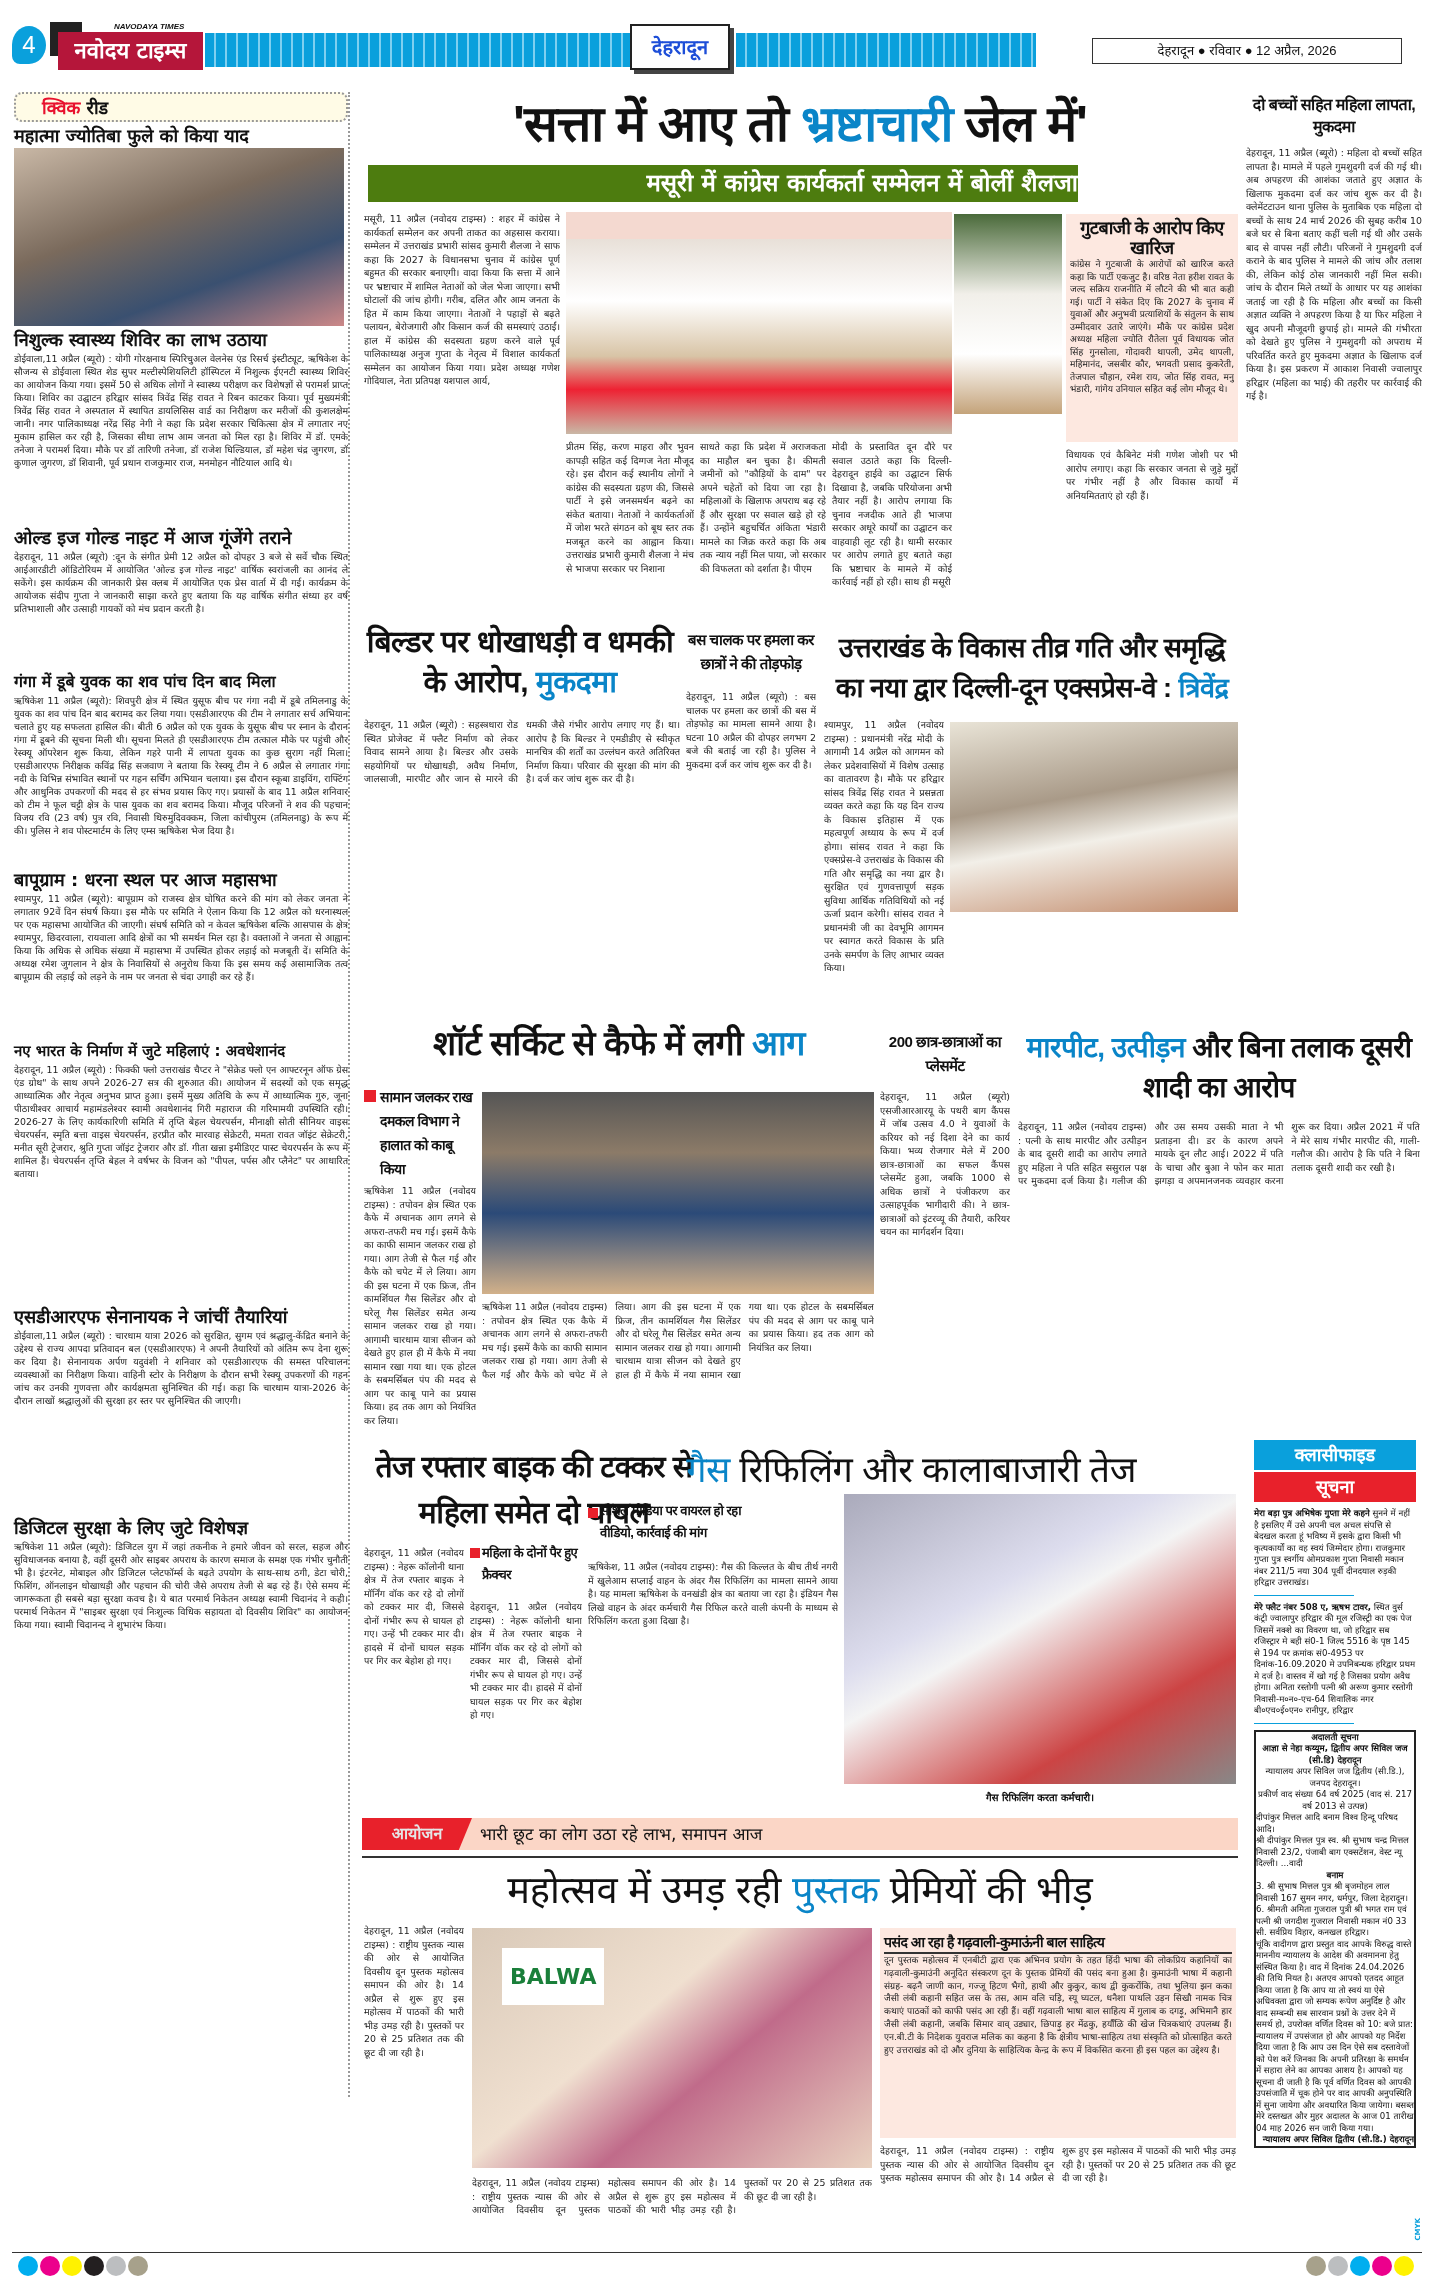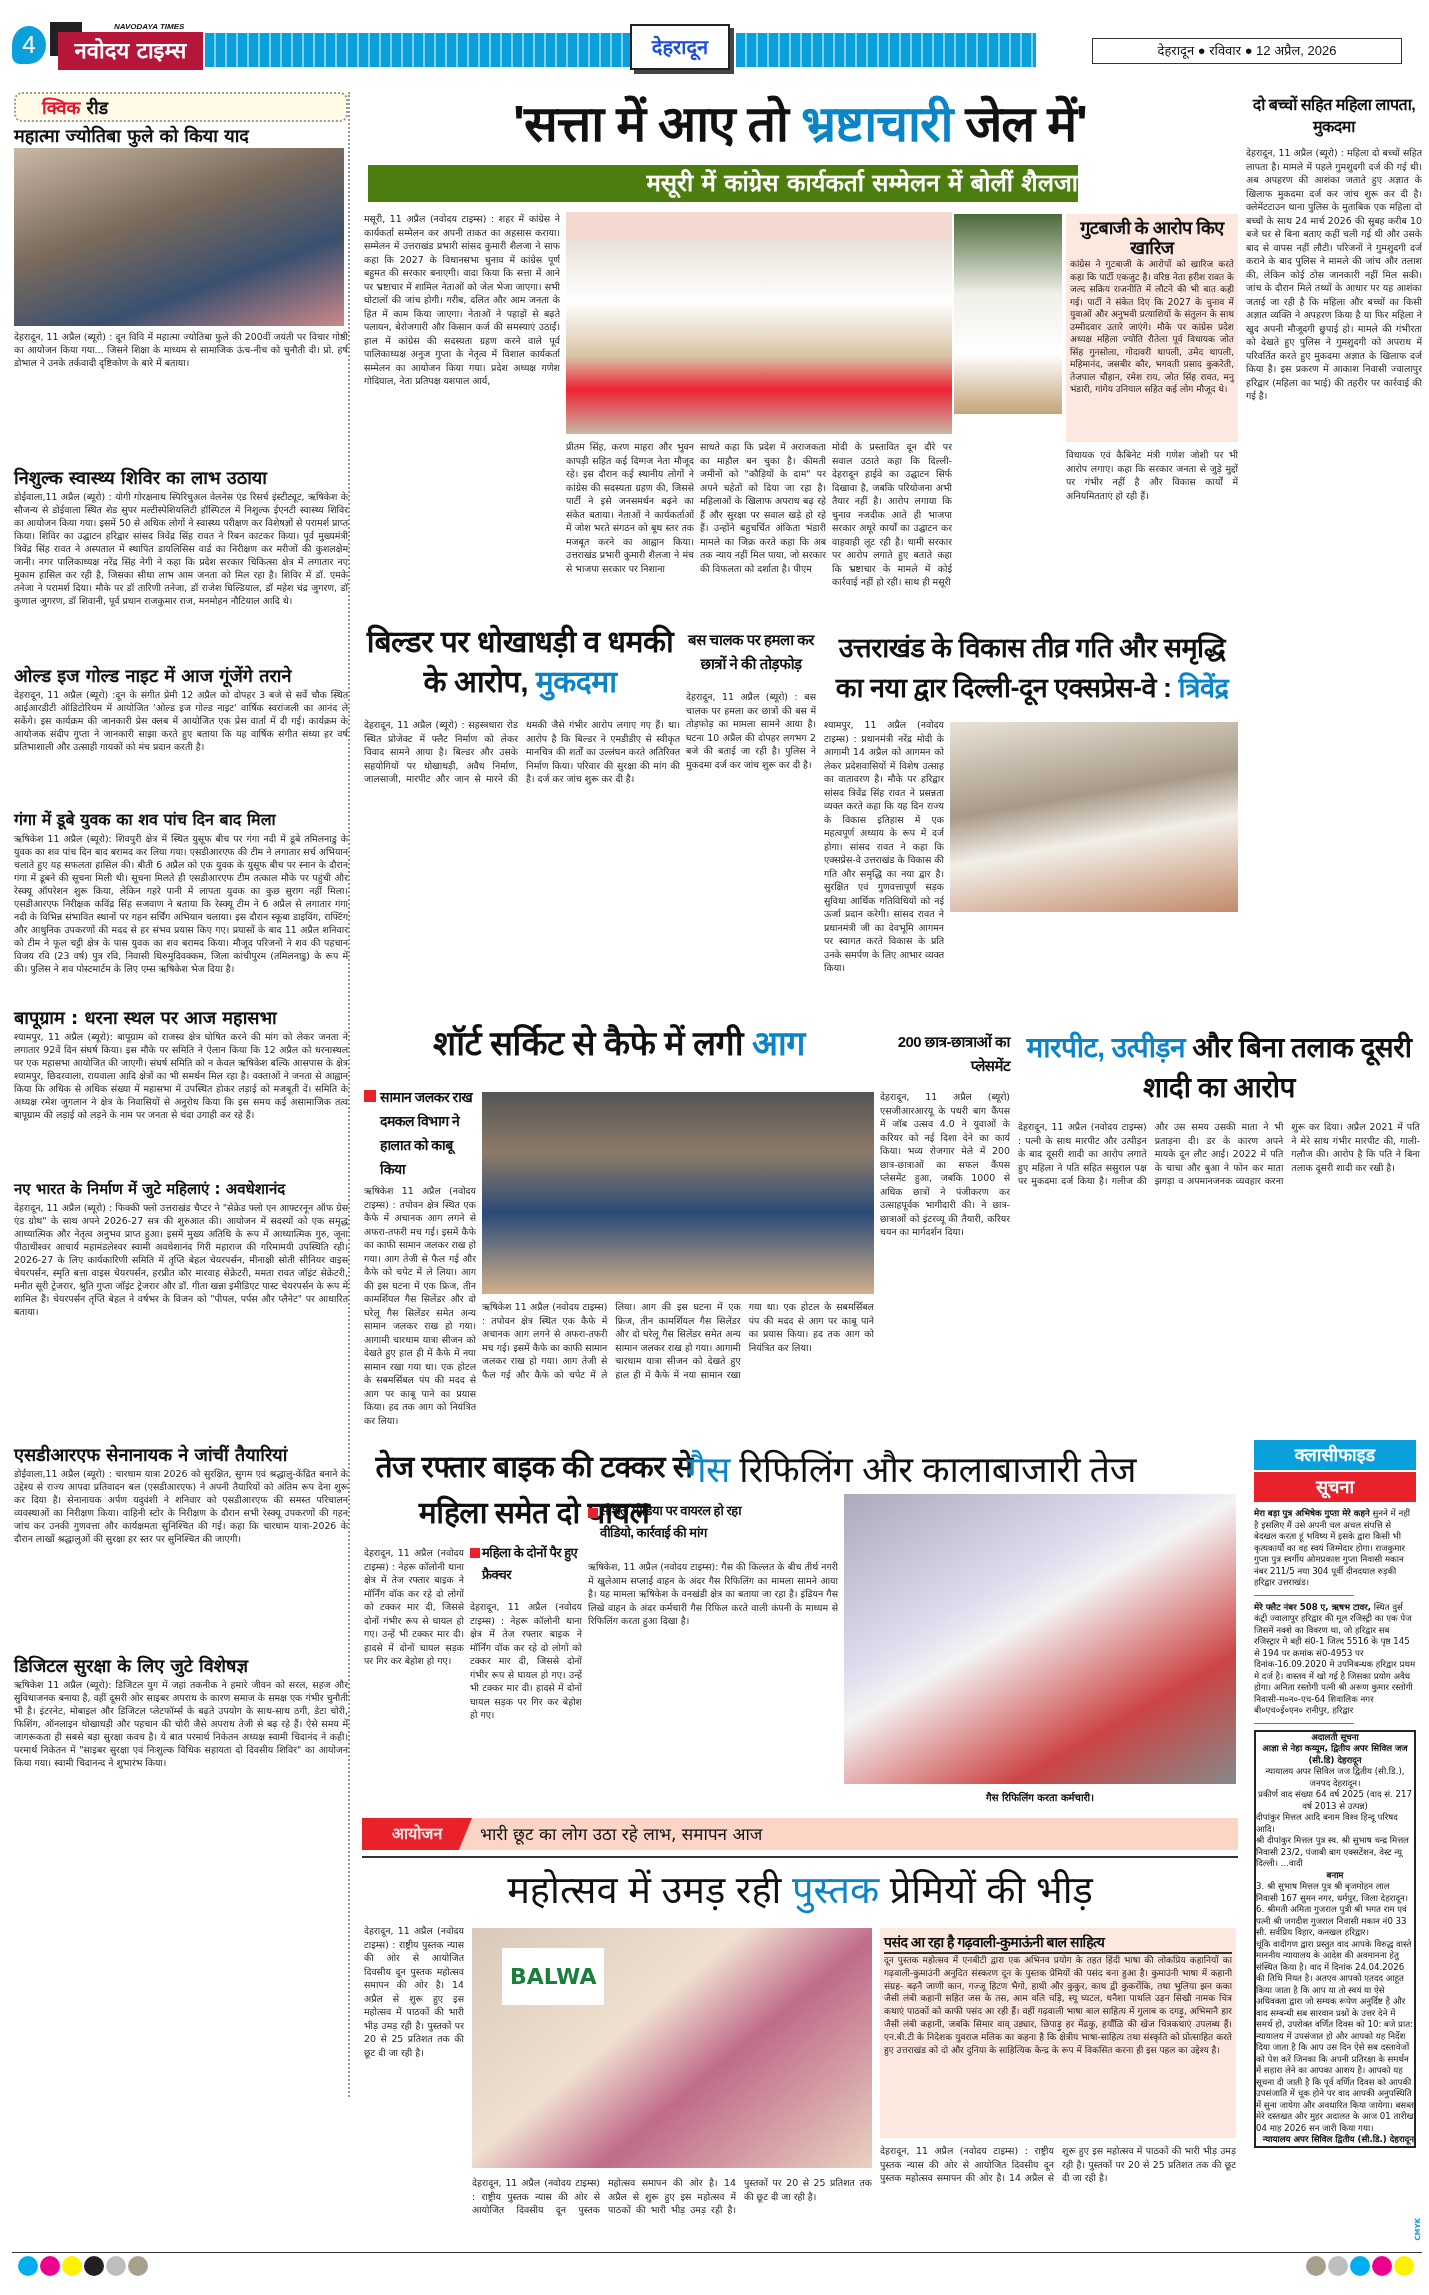--- a/index.html
+++ b/index.html
@@ -48,21 +48,20 @@
   <div class="abs datebox">देहरादून ● रविवार ● 12 अप्रैल, 2026</div>
 </div>
 
 <div class="abs col-left">
   <div class="qr-head">
     <span class="red">क्विक</span>
     <span>रीड</span>
   </div>
   <div class="h-left" style="font-size:18px">महात्मा ज्योतिबा फुले को किया याद</div>
   <div class="photo" style="height:178px;width:330px"></div>
-  <div class="body-sm" style="height:134px;overflow:hidden;margin-top:4px">देहरादून, 11 अप्रैल (ब्यूरो) : दून विवि में महात्मा ज्योतिबा फुले की 200वीं जयंती पर विचार गोष्ठी का आयोजन किया गया... जिसने शिक्षा के माध्यम से सामाजिक ऊंच-नीच को चुनौती दी। प्रो. हर्ष डोभाल ने उनके तर्कवादी दृष्टिकोण के बारे में बताया।</div>
   <div class="h-left" style="font-size:18px">निशुल्क स्वास्थ्य शिविर का लाभ उठाया</div>
   <div class="body-sm" style="height:172px;overflow:hidden">डोईवाला,11 अप्रैल (ब्यूरो) : योगी गोरक्षनाथ स्पिरिचुअल वेलनेस एंड रिसर्च इंस्टीट्यूट, ऋषिकेश के सौजन्य से डोईवाला स्थित शेड सुपर मल्टीस्पेशियलिटी हॉस्पिटल में निशुल्क ईएनटी स्वास्थ्य शिविर का आयोजन किया गया। इसमें 50 से अधिक लोगों ने स्वास्थ्य परीक्षण कर विशेषज्ञों से परामर्श प्राप्त किया। शिविर का उद्घाटन हरिद्वार सांसद त्रिवेंद्र सिंह रावत ने रिबन काटकर किया। पूर्व मुख्यमंत्री त्रिवेंद्र सिंह रावत ने अस्पताल में स्थापित डायलिसिस वार्ड का निरीक्षण कर मरीजों की कुशलक्षेम जानी। नगर पालिकाध्यक्ष नरेंद्र सिंह नेगी ने कहा कि प्रदेश सरकार चिकित्सा क्षेत्र में लगातार नए मुकाम हासिल कर रही है, जिसका सीधा लाभ आम जनता को मिल रहा है। शिविर में डॉ. एमके तनेजा ने परामर्श दिया। मौके पर डॉ तारिणी तनेजा, डॉ राजेश घिल्डियाल, डॉ महेश चंद्र जुगरण, डॉ कुणाल जुगरण, डॉ शिवानी, पूर्व प्रधान राजकुमार राज, मनमोहन नौटियाल आदि थे।</div>
   <div class="h-left" style="font-size:18px">ओल्ड इज गोल्ड नाइट में आज गूंजेंगे तराने</div>
   <div class="body-sm" style="height:118px;overflow:hidden">देहरादून, 11 अप्रैल (ब्यूरो) :दून के संगीत प्रेमी 12 अप्रैल को दोपहर 3 बजे से सर्वे चौक स्थित आईआरडीटी ऑडिटोरियम में आयोजित 'ओल्ड इज गोल्ड नाइट' वार्षिक स्वरांजली का आनंद ले सकेंगे। इस कार्यक्रम की जानकारी प्रेस क्लब में आयोजित एक प्रेस वार्ता में दी गई। कार्यक्रम के आयोजक संदीप गुप्ता ने जानकारी साझा करते हुए बताया कि यह वार्षिक संगीत संध्या हर वर्ष प्रतिभाशाली और उत्साही गायकों को मंच प्रदान करती है।</div>
   <div class="h-left" style="font-size:16px">गंगा में डूबे युवक का शव पांच दिन बाद मिला</div>
   <div class="body-sm" style="height:172px;overflow:hidden">ऋषिकेश 11 अप्रैल (ब्यूरो): शिवपुरी क्षेत्र में स्थित युसूफ बीच पर गंगा नदी में डूबे तमिलनाडु के युवक का शव पांच दिन बाद बरामद कर लिया गया। एसडीआरएफ की टीम ने लगातार सर्च अभियान चलाते हुए यह सफलता हासिल की। बीती 6 अप्रैल को एक युवक के युसूफ बीच पर स्नान के दौरान गंगा में डूबने की सूचना मिली थी। सूचना मिलते ही एसडीआरएफ टीम तत्काल मौके पर पहुंची और रेस्क्यू ऑपरेशन शुरू किया, लेकिन गहरे पानी में लापता युवक का कुछ सुराग नहीं मिला। एसडीआरएफ निरीक्षक कविंद्र सिंह सजवाण ने बताया कि रेस्क्यू टीम ने 6 अप्रैल से लगातार गंगा नदी के विभिन्न संभावित स्थानों पर गहन सर्चिंग अभियान चलाया। इस दौरान स्कूबा डाइविंग, राफ्टिंग और आधुनिक उपकरणों की मदद से हर संभव प्रयास किए गए। प्रयासों के बाद 11 अप्रैल शनिवार को टीम ने फूल चट्टी क्षेत्र के पास युवक का शव बरामद किया। मौजूद परिजनों ने शव की पहचान विजय रवि (23 वर्ष) पुत्र रवि, निवासी थिरुमुदिवक्कम, जिला कांचीपुरम (तमिलनाडु) के रूप में की। पुलिस ने शव पोस्टमार्टम के लिए एम्स ऋषिकेश भेज दिया है।</div>
   <div class="h-left" style="font-size:18px">बापूग्राम : धरना स्थल पर आज महासभा</div>
   <div class="body-sm" style="height:145px;overflow:hidden">श्यामपुर, 11 अप्रैल (ब्यूरो): बापूग्राम को राजस्व क्षेत्र घोषित करने की मांग को लेकर जनता ने लगातार 92वें दिन संघर्ष किया। इस मौके पर समिति ने ऐलान किया कि 12 अप्रैल को धरनास्थल पर एक महासभा आयोजित की जाएगी। संघर्ष समिति को न केवल ऋषिकेश बल्कि आसपास के क्षेत्र श्यामपुर, छिदरवाला, रायवाला आदि क्षेत्रों का भी समर्थन मिल रहा है। वक्ताओं ने जनता से आह्वान किया कि अधिक से अधिक संख्या में महासभा में उपस्थित होकर लड़ाई को मजबूती दें। समिति के अध्यक्ष रमेश जुगलान ने क्षेत्र के निवासियों से अनुरोध किया कि इस समय कई असामाजिक तत्व बापूग्राम की लड़ाई को लड़ने के नाम पर जनता से चंदा उगाही कर रहे हैं।</div>
   <div class="h-left" style="font-size:15px">नए भारत के निर्माण में जुटे महिलाएं : अवधेशानंद</div>
   <div class="body-sm" style="height:240px;overflow:hidden">देहरादून, 11 अप्रैल (ब्यूरो) : फिक्की फ्लो उत्तराखंड चैप्टर ने "सेक्रेड फ्लो एन आफ्टरनून ऑफ ग्रेस एंड ग्रोथ" के साथ अपने 2026-27 सत्र की शुरुआत की। आयोजन में सदस्यों को एक समृद्ध आध्यात्मिक और नेतृत्व अनुभव प्राप्त हुआ। इसमें मुख्य अतिथि के रूप में आध्यात्मिक गुरु, जूना पीठाधीश्वर आचार्य महामंडलेश्वर स्वामी अवधेशानंद गिरी महाराज की गरिमामयी उपस्थिति रही। 2026-27 के लिए कार्यकारिणी समिति में तृप्ति बेहल चेयरपर्सन, मीनाक्षी सोती सीनियर वाइस चेयरपर्सन, स्मृति बत्ता वाइस चेयरपर्सन, हरप्रीत कौर मारवाह सेक्रेटरी, ममता रावत जॉइंट सेक्रेटरी, मनीत सूरी ट्रेजरार, श्रुति गुप्ता जॉइंट ट्रेजरार और डॉ. गीता खन्ना इमीडिएट पास्ट चेयरपर्सन के रूप में शामिल हैं। चेयरपर्सन तृप्ति बेहल ने वर्षभर के विजन को "पीपल, पर्पस और प्लैनेट" पर आधारित बताया।</div>
@@ -111,21 +110,21 @@
 
 <div class="abs hd" style="left:364px;top:1020px;width:510px;font-size:34px;line-height:46px;text-align:center">
   <span>शॉर्ट सर्किट से कैफे में लगी </span><span class="blue">आग</span>
 </div>
 <div class="abs" style="left:364px;top:1090px;width:12px;height:12px;background:#e8212b"></div>
 <div class="abs hd" style="left:380px;top:1085px;width:96px;font-size:14px;line-height:24px">सामान जलकर राख दमकल विभाग ने हालात को काबू किया</div>
 <div class="abs photo" style="left:482px;top:1092px;width:392px;height:202px;background:linear-gradient(180deg,#555 0%,#8c7b68 30%,#2b4a78 60%,#d2b18a)"></div>
 <div class="abs col-text" style="left:364px;top:1184px;width:112px;height:250px;overflow:hidden">ऋषिकेश 11 अप्रैल (नवोदय टाइम्स) : तपोवन क्षेत्र स्थित एक कैफे में अचानक आग लगने से अफरा-तफरी मच गई। इसमें कैफे का काफी सामान जलकर राख हो गया। आग तेजी से फैल गई और कैफे को चपेट में ले लिया। आग की इस घटना में एक फ्रिज, तीन कामर्शियल गैस सिलेंडर और दो घरेलू गैस सिलेंडर समेत अन्य सामान जलकर राख हो गया। आगामी चारधाम यात्रा सीजन को देखते हुए हाल ही में कैफे में नया सामान रखा गया था। एक होटल के सबमर्सिबल पंप की मदद से आग पर काबू पाने का प्रयास किया। हद तक आग को नियंत्रित कर लिया।</div>
 <div class="abs col-text" style="left:482px;top:1300px;width:392px;height:134px;overflow:hidden;column-count:3;column-gap:8px">ऋषिकेश 11 अप्रैल (नवोदय टाइम्स) : तपोवन क्षेत्र स्थित एक कैफे में अचानक आग लगने से अफरा-तफरी मच गई। इसमें कैफे का काफी सामान जलकर राख हो गया। आग तेजी से फैल गई और कैफे को चपेट में ले लिया। आग की इस घटना में एक फ्रिज, तीन कामर्शियल गैस सिलेंडर और दो घरेलू गैस सिलेंडर समेत अन्य सामान जलकर राख हो गया। आगामी चारधाम यात्रा सीजन को देखते हुए हाल ही में कैफे में नया सामान रखा गया था। एक होटल के सबमर्सिबल पंप की मदद से आग पर काबू पाने का प्रयास किया। हद तक आग को नियंत्रित कर लिया।</div>
 
-<div class="abs hd" style="left:880px;top:1030px;width:130px;font-size:15px;line-height:24px;text-align:right">200 छात्र-छात्राओं का प्लेसमेंट</div>
+<div class="abs hd" style="left:880px;top:1030px;width:130px;font-size:15px;line-height:24px;text-align:center">200 छात्र-छात्राओं का प्लेसमेंट</div>
 <div class="abs col-text" style="left:880px;top:1090px;width:130px;height:340px;overflow:hidden">देहरादून, 11 अप्रैल (ब्यूरो) एसजीआरआरयू के पथरी बाग कैंपस में जॉब उत्सव 4.0 ने युवाओं के करियर को नई दिशा देने का कार्य किया। भव्य रोजगार मेले में 200 छात्र-छात्राओं का सफल कैंपस प्लेसमेंट हुआ, जबकि 1000 से अधिक छात्रों ने पंजीकरण कर उत्साहपूर्वक भागीदारी की। ने छात्र-छात्राओं को इंटरव्यू की तैयारी, करियर चयन का मार्गदर्शन दिया।</div>
 
 <div class="abs hd" style="left:1018px;top:1028px;width:402px;font-size:28px;line-height:40px;text-align:center">
   <span class="blue">मारपीट, उत्पीड़न</span><span> और बिना तलाक दूसरी शादी का आरोप</span>
 </div>
 <div class="abs col-text" style="left:1018px;top:1120px;width:402px;height:310px;overflow:hidden;column-count:3;column-gap:8px">देहरादून, 11 अप्रैल (नवोदय टाइम्स) : पत्नी के साथ मारपीट और उत्पीड़न के बाद दूसरी शादी का आरोप लगाते हुए महिला ने पति सहित ससुराल पक्ष पर मुकदमा दर्ज किया है। गलीज की और उस समय उसकी माता ने भी प्रताड़ना दी। डर के कारण अपने मायके दून लौट आई। 2022 में पति के चाचा और बुआ ने फोन कर माता झगड़ा व अपमानजनक व्यवहार करना शुरू कर दिया। अप्रैल 2021 में पति ने मेरे साथ गंभीर मारपीट की, गाली-गलौज की। आरोप है कि पति ने बिना तलाक दूसरी शादी कर रखी है।</div>
 
 <div class="abs hd" style="left:364px;top:1444px;width:340px;font-size:30px;line-height:46px;text-align:center">तेज रफ्तार बाइक की टक्कर से महिला समेत दो घायल</div>
 <div class="abs" style="left:470px;top:1548px;width:10px;height:10px;background:#e8212b"></div>
 <div class="abs hd" style="left:482px;top:1542px;width:100px;font-size:13px;line-height:22px">महिला के दोनों पैर हुए फ्रैक्चर</div>

